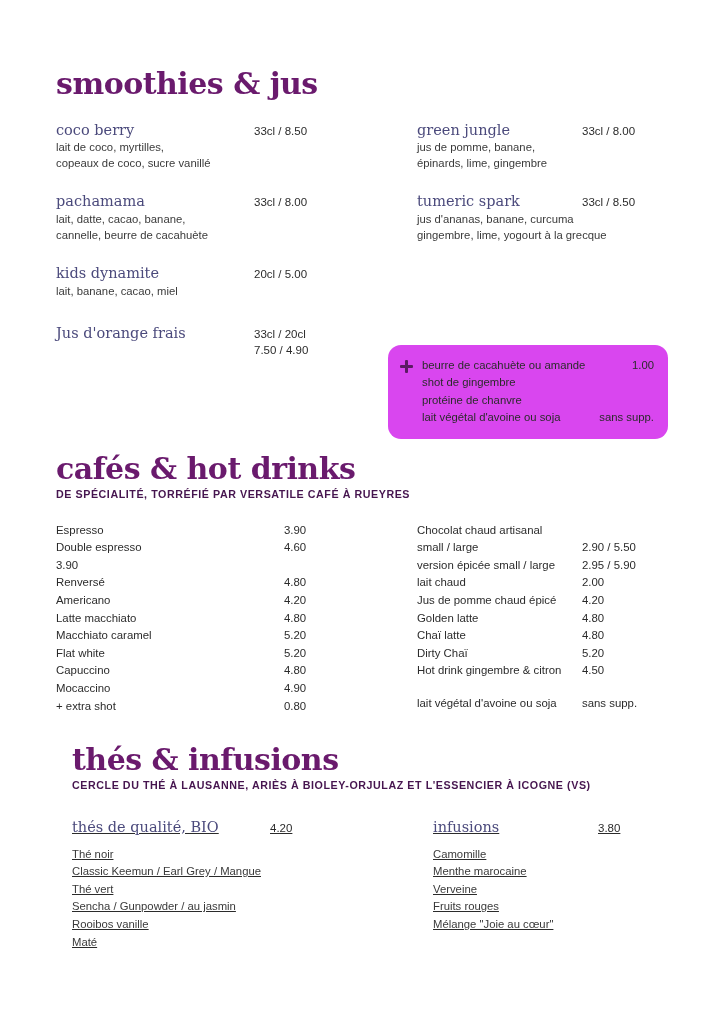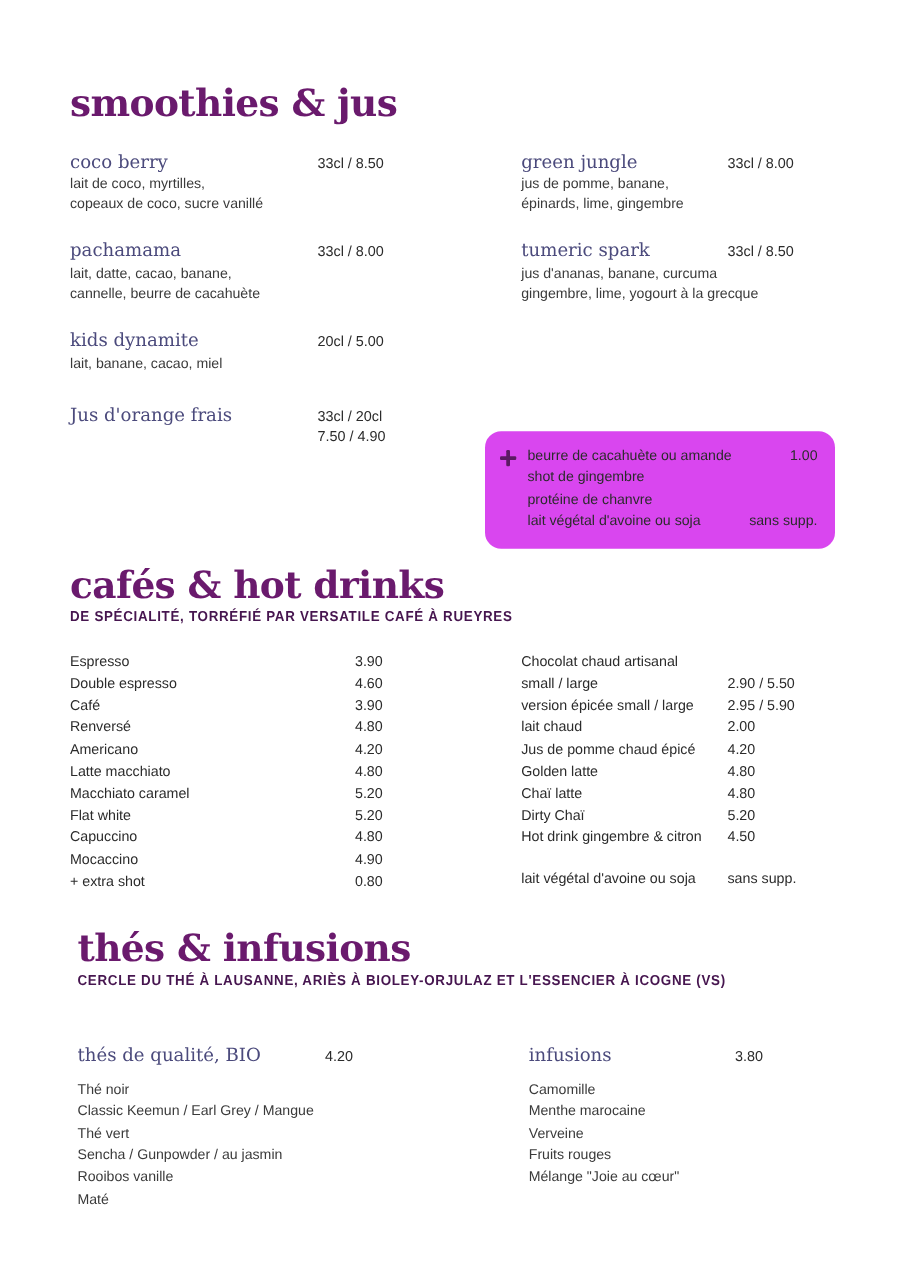--- a/index.html
+++ b/index.html
@@ -157,24 +157,24 @@
   .tea-list {
     font-size: 11.3px;
     color: #3a3a3a;
     line-height: 1.56;
     white-space: pre-line;
   }
 
   
   #sec-smoothies { position: absolute; left: 56px; top: 68px;  width: 612px; }
   #sec-cafes     { position: absolute; left: 56px; top: 453px; width: 612px; }
-  #sec-thes      { position: absolute; left: 62px; top: 744px; width: 612px; }
+  #sec-thes      { position: absolute; left: 72px; top: 744px; width: 612px; }
   .sec-body { margin-top: 22px; }
   #sec-cafes .sec-body { margin-top: 22px; }
-  #sec-thes  .sec-body { margin-top: 46px; }
+  #sec-thes  .sec-body { margin-top: 28px; text-decoration: underline; }
 </style>
 </head>
 <body>
 
 <div class="page">
 
   <section id="sec-smoothies" class="section">
     <h1 class="section-title big">smoothies &amp; jus</h1>
 
     <div class="sec-body cols">
@@ -273,21 +273,20 @@
         <div class="price-list">
           <div class="price-row">
             <span class="label">Espresso</span>
             <span class="value">3.90</span>
           </div>
           <div class="price-row">
             <span class="label">Double espresso</span>
             <span class="value">4.60</span>
           </div>
           <div class="price-row">
-            <span class="label">Café</span>
             <span class="value">3.90</span>
           </div>
           <div class="price-row">
             <span class="label">Renversé</span>
             <span class="value">4.80</span>
           </div>
           <div class="price-row">
             <span class="label">Americano</span>
             <span class="value">4.20</span>
           </div>

